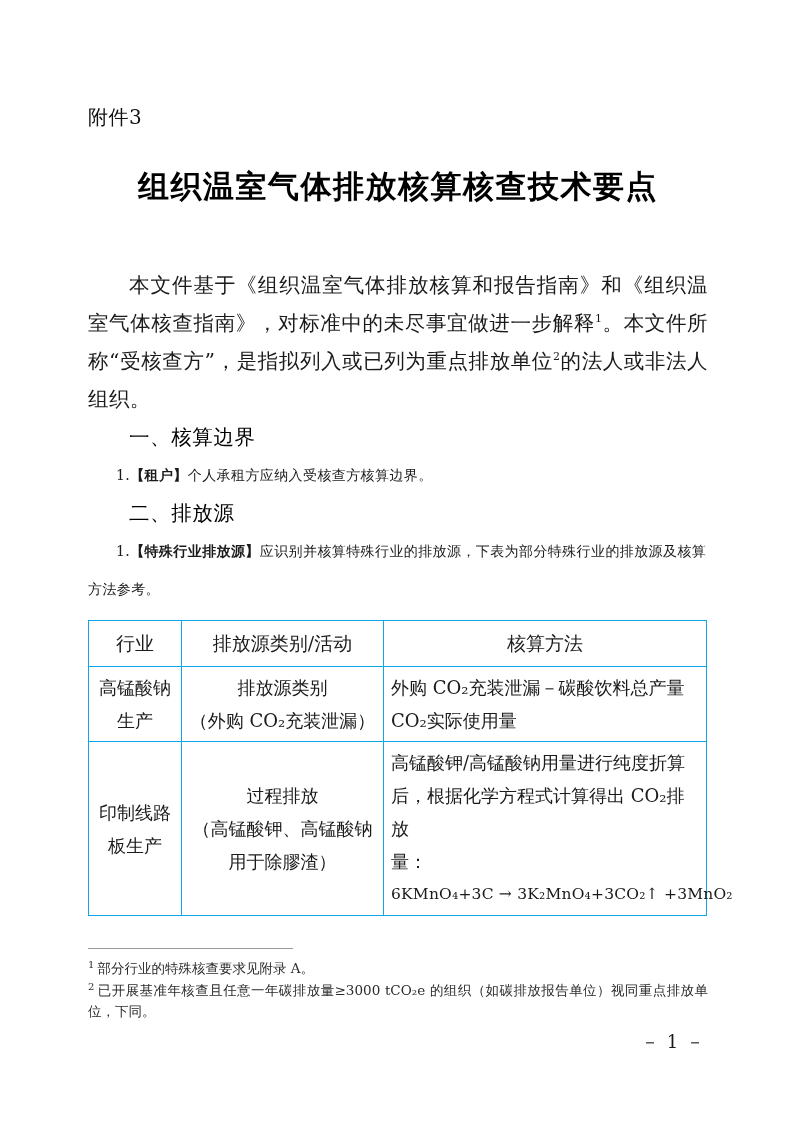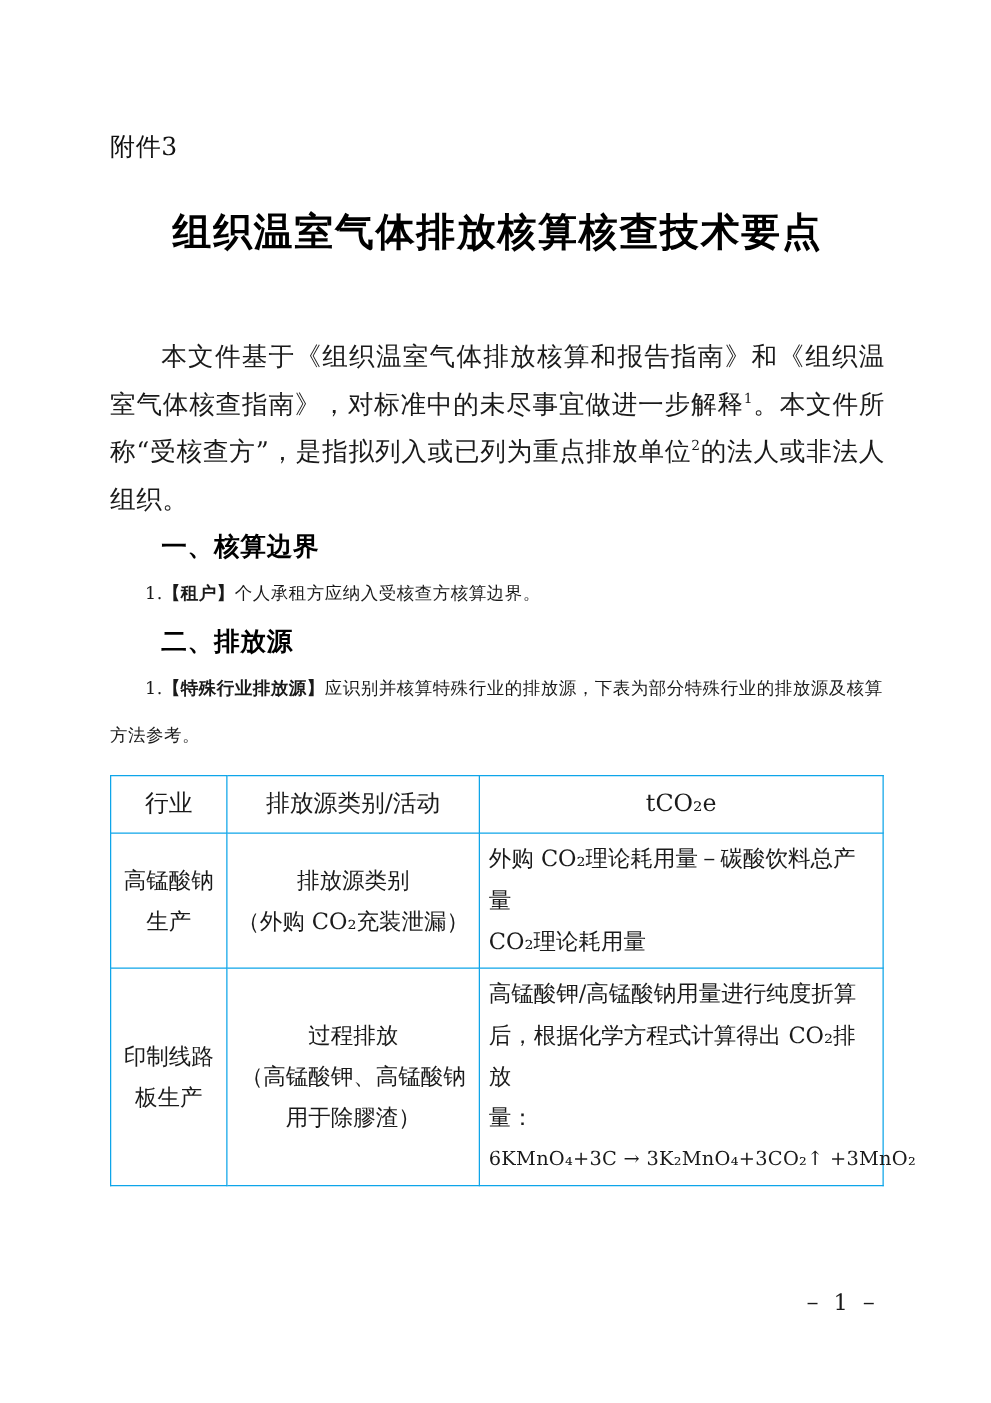--- a/index.html
+++ b/index.html
@@ -81,21 +81,21 @@
   sup.fn {
     font-size: 11px;
     vertical-align: super;
     line-height: 0;
   }
 
   .heading {
     margin: 0;
     font-size: 20.5px;
     line-height: 38px;
-    font-weight: bold;
+    font-weight: normal;
     text-indent: 2em;
     letter-spacing: 0.6px;
     color: #000;
   }
 
   .numbered {
     margin: 0;
     font-size: 14px;
     line-height: 38px;
     text-indent: 2em;
@@ -209,36 +209,36 @@
     <table class="emission-table">
       <colgroup>
         <col class="col-industry">
         <col class="col-source">
         <col class="col-method">
       </colgroup>
       <thead>
         <tr>
           <td class="c-center">行业</td>
           <td class="c-center">排放源类别/活动</td>
-          <td class="c-center">tCO₂e</td>
+          <td class="c-center">核算方法</td>
         </tr>
       </thead>
       <tbody>
         <tr>
           <td class="c-center">
             <span class="cellline">高锰酸钠</span>
             <span class="cellline">生产</span>
           </td>
           <td class="c-center">
             <span class="cellline">排放源类别</span>
             <span class="cellline">（外购 CO₂充装泄漏）</span>
           </td>
           <td class="c-left">
-            <span class="cellline">外购 CO₂理论耗用量－碳酸饮料总产量</span>
-            <span class="cellline">CO₂理论耗用量</span>
+            <span class="cellline">外购 CO₂充装泄漏－碳酸饮料总产量</span>
+            <span class="cellline">CO₂实际使用量</span>
           </td>
         </tr>
         <tr>
           <td class="c-center">
             <span class="cellline">印制线路</span>
             <span class="cellline">板生产</span>
           </td>
           <td class="c-center">
             <span class="cellline">过程排放</span>
             <span class="cellline">（高锰酸钾、高锰酸钠</span>
@@ -249,16 +249,23 @@
             <span class="cellline">后，根据化学方程式计算得出 CO₂排放</span>
             <span class="cellline">量：</span>
             <span class="cellline eq">6KMnO₄+3C → 3K₂MnO₄+3CO₂↑ +3MnO₂</span>
           </td>
         </tr>
       </tbody>
     </table>
 
   </div>
 
+  <div class="footnotes">
+    <div class="fn-rule"></div>
+
+    <p class="fn-item"><sup class="fnmark">1</sup><span>部分行业的特殊核查要求见附录 A。</span></p>
+
+    <p class="fn-item"><sup class="fnmark">2</sup><span>已开展基准年核查且任意一年碳排放量≥3000 tCO₂e 的组织（如碳排放报告单位）视同重点排放单位，下同。</span></p>
+  </div>
 
   <div class="page-number">－ 1 －</div>
 
 </div>
 
 </body></html>

